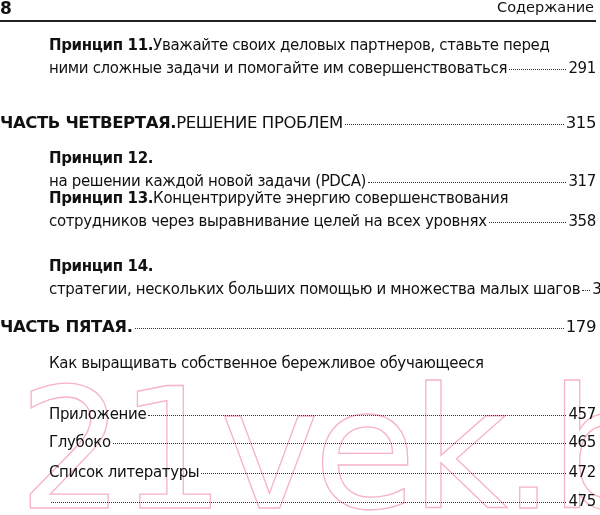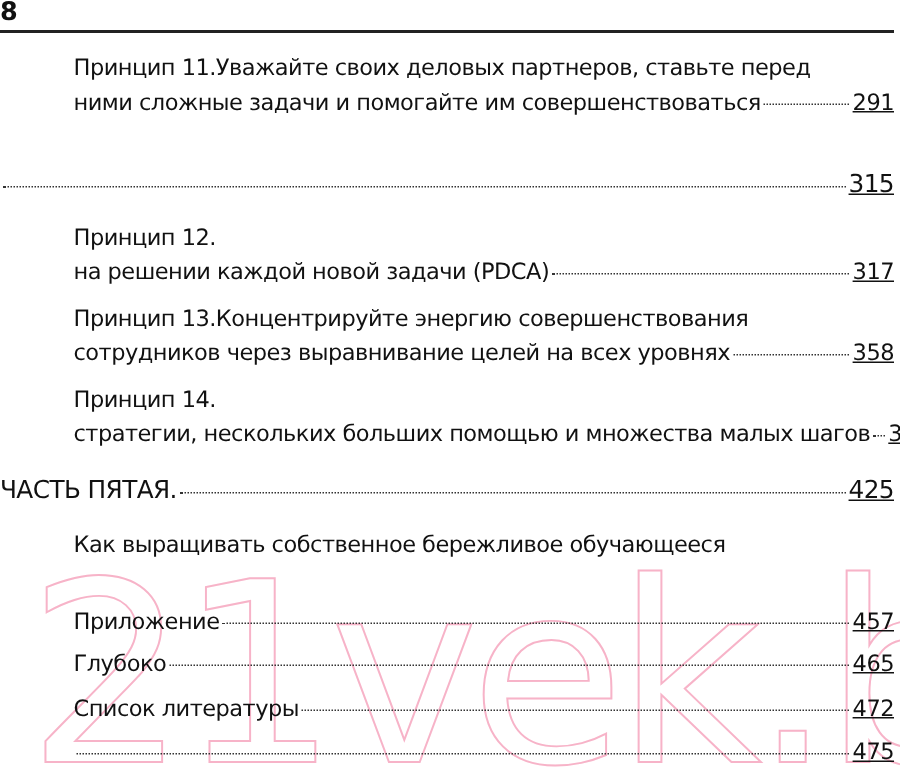--- a/index.html
+++ b/index.html
@@ -20,75 +20,78 @@
     position: absolute; right: 2px; top: -1px;
     font-size: 14.5px;
   }
   .entry {
     position: absolute; font-size: 15px; line-height: 22.5px;
     letter-spacing: -0.35px;
   }
   .entry.indent { left: 49px; width: 547px; }
   .entry.part { left: 0; width: 596px; font-size: 16.5px; letter-spacing: -0.4px; }
   .entry .line { display: flex; align-items: baseline; white-space: nowrap; }
-  .entry .bold { font-weight: normal; }
+  .entry .bold { font-weight: bold; }
   .entry .leader {
     flex: 1 1 auto; margin: 0 2px; height: 1px;
     border-bottom: 1.4px dotted #333333;
     transform: translateY(-3px);
     min-width: 8px;
   }
-  .entry .page { flex: 0 0 auto; text-decoration: underline; }
+  .entry .page { flex: 0 0 auto; }
   .watermark {
     position: absolute; left: 0; top: 0; width: 600px; height: 515px;
     pointer-events: none;
   }
 </style>
 </head>
 <body>
 
 <svg class="watermark" viewBox="0 0 600 515">
   <text x="18" y="508" font-family="DejaVu Sans, sans-serif" font-size="168" font-weight="normal" fill="none" stroke="#f7b3c8" stroke-width="1.3" letter-spacing="-6">21vek.by</text>
 </svg>
 
 <div class="page-header">
   <span class="page-number">8</span>
+  <span class="running-head">Содержание</span>
 </div>
 
 <div class="entry indent" style="top:34px">
   <div class="line">
     <span class="bold">Принцип 11.</span>
       <span> Уважайте своих деловых партнеров, ставьте перед</span>
   </div>
   <div class="line">
     <span>ними сложные задачи и помогайте им совершенствоваться</span>
     <span class="leader"></span>
     <span class="page">291</span>
   </div>
 </div>
 
 <div class="entry part" style="top:112px">
   <div class="line">
+    <span class="bold">ЧАСТЬ ЧЕТВЕРТАЯ.</span>
+      <span> РЕШЕНИЕ ПРОБЛЕМ</span>
     <span class="leader"></span>
     <span class="page">315</span>
   </div>
 </div>
 
 <div class="entry indent" style="top:147px">
   <div class="line">
     <span class="bold">Принцип 12.</span>
   </div>
   <div class="line">
     <span>на решении каждой новой задачи (PDCA)</span>
     <span class="leader"></span>
     <span class="page">317</span>
   </div>
 </div>
 
-<div class="entry indent" style="top:201px">
+<div class="entry indent" style="top:187px">
   <div class="line">
     <span class="bold">Принцип 13.</span>
       <span> Концентрируйте энергию совершенствования</span>
   </div>
   <div class="line">
     <span>сотрудников через выравнивание целей на всех уровнях</span>
     <span class="leader"></span>
     <span class="page">358</span>
   </div>
 </div>
@@ -101,21 +104,21 @@
     <span>стратегии, нескольких больших помощью и множества малых шагов</span>
     <span class="leader"></span>
     <span class="page">393</span>
   </div>
 </div>
 
 <div class="entry part" style="top:316px">
   <div class="line">
     <span class="bold">ЧАСТЬ ПЯТАЯ.</span>
     <span class="leader"></span>
-    <span class="page">425</span>
+    <span class="page">179</span>
   </div>
 </div>
 
 <div class="entry indent" style="top:352px">
   <div class="line">
     <span>Как выращивать собственное бережливое обучающееся</span>
   </div>
 </div>
 
 <div class="entry indent" style="top:403px">

